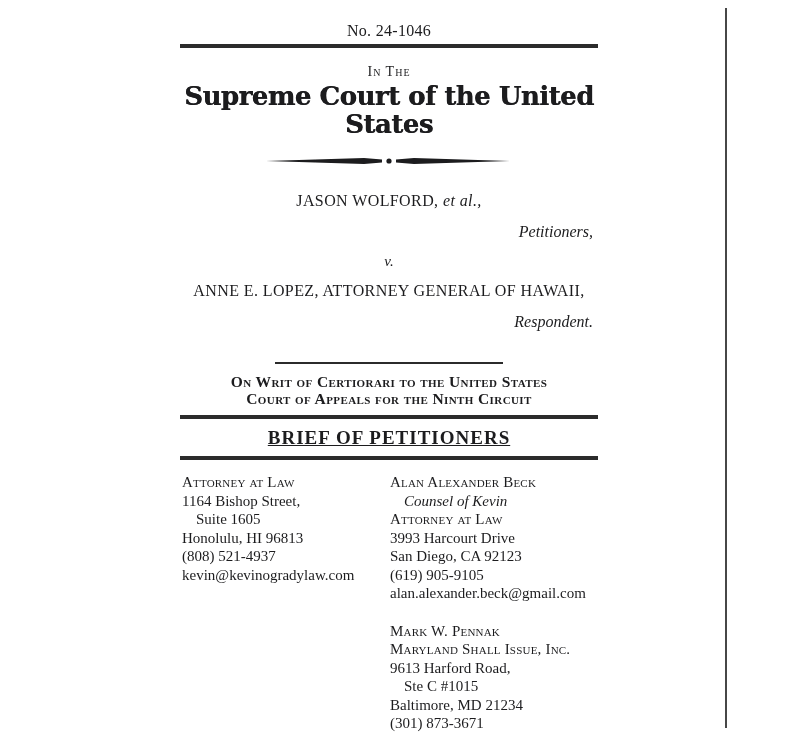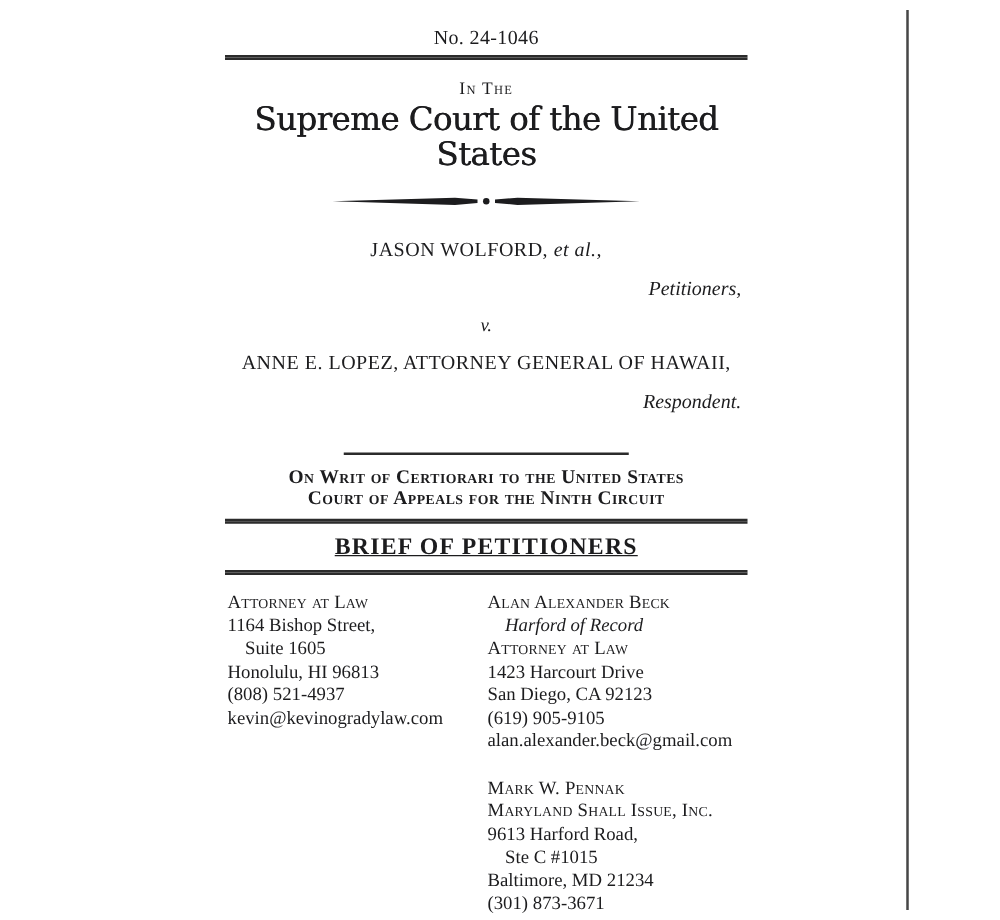--- a/index.html
+++ b/index.html
@@ -43,21 +43,21 @@
     text-align: center;
     font-variant: small-caps;
     font-size: 14px;
     letter-spacing: 1px;
     line-height: 14px;
   }
   .court-name {
     margin-top: 3px;
     text-align: center;
     font-family: "DejaVu Serif", serif;
-    font-weight: normal;
+    font-weight: bold;
     font-size: 26px;
     line-height: 28px;
     letter-spacing: -0.5px;
     text-shadow: 0.4px 0 currentColor;
   }
   .spindle-wrap { margin-top: 18px; text-align: center; line-height: 0; }
   .party-line {
     margin-top: 26px;
     text-align: center;
     font-size: 16px;
@@ -169,23 +169,23 @@
         <div class="c-line sc">Attorney at Law</div>
         <div class="c-line">1164 Bishop Street,</div>
         <div class="c-line indent">Suite 1605</div>
         <div class="c-line">Honolulu, HI 96813</div>
         <div class="c-line">(808) 521-4937</div>
         <div class="c-line">kevin@kevinogradylaw.com</div>
       </div>
       <div class="col-right">
         <div>
           <div class="c-line sc">Alan Alexander Beck</div>
-          <div class="c-line italic indent">Harford of Record</div>
+          <div class="c-line italic indent">Counsel of Kevin</div>
           <div class="c-line sc">Attorney at Law</div>
-          <div class="c-line">1423 Harcourt Drive</div>
+          <div class="c-line">3993 Harcourt Drive</div>
           <div class="c-line">San Diego, CA 92123</div>
           <div class="c-line">(619) 905-9105</div>
           <div class="c-line">alan.alexander.beck@gmail.com</div>
         </div>
         <div class="block-gap"></div>
         <div>
           <div class="c-line sc">Mark W. Pennak</div>
           <div class="c-line sc">Maryland Shall Issue, Inc.</div>
           <div class="c-line">9613 Harford Road,</div>
           <div class="c-line indent">Ste C #1015</div>

